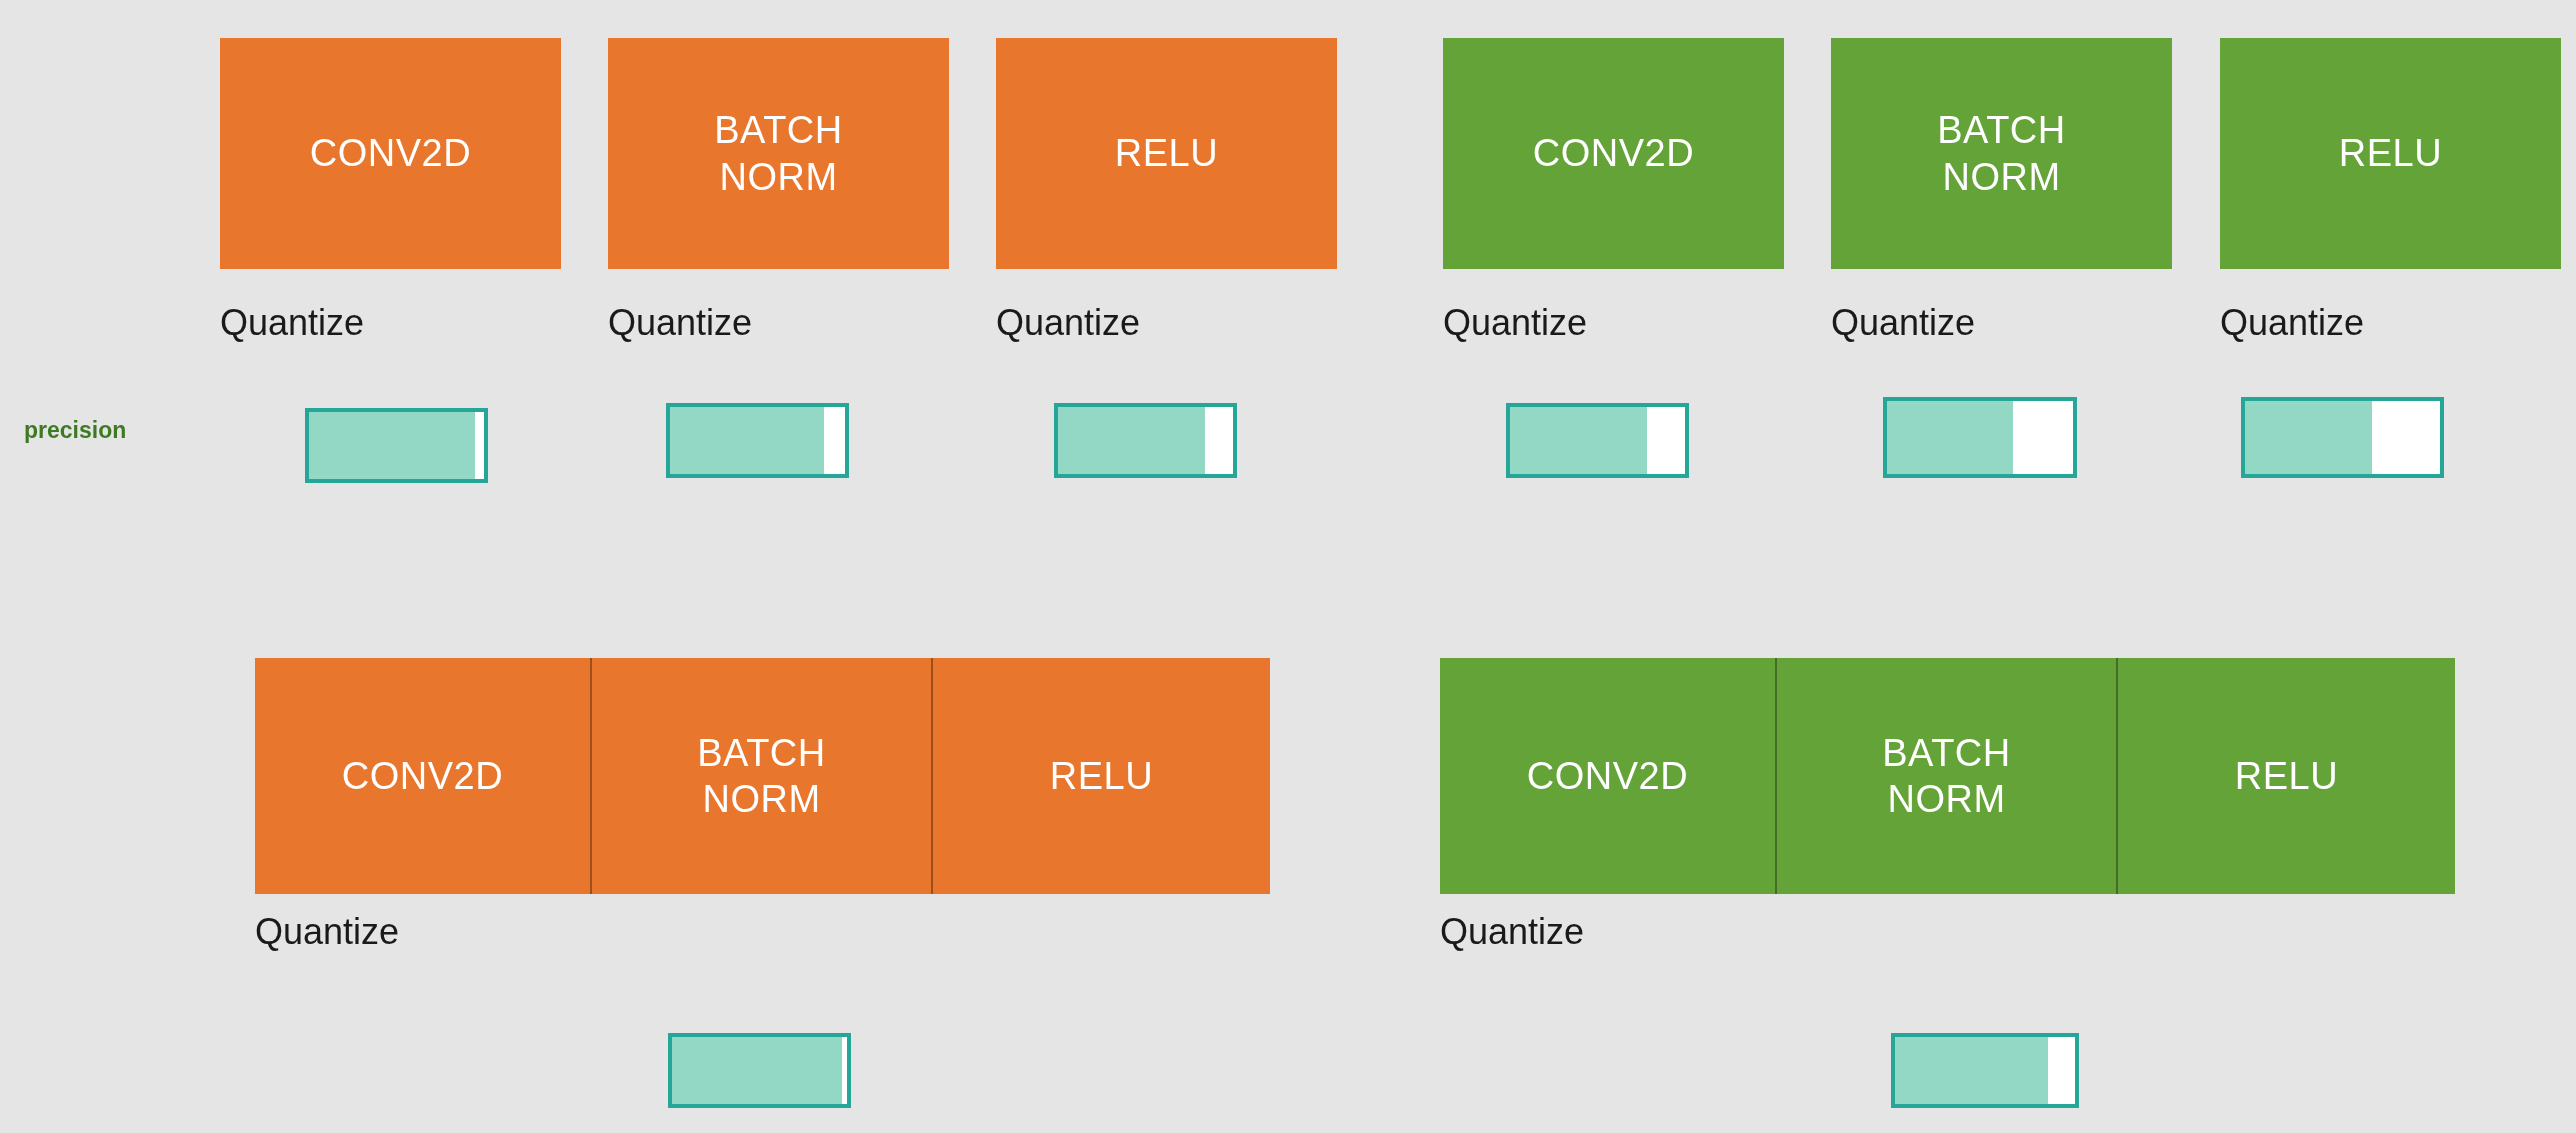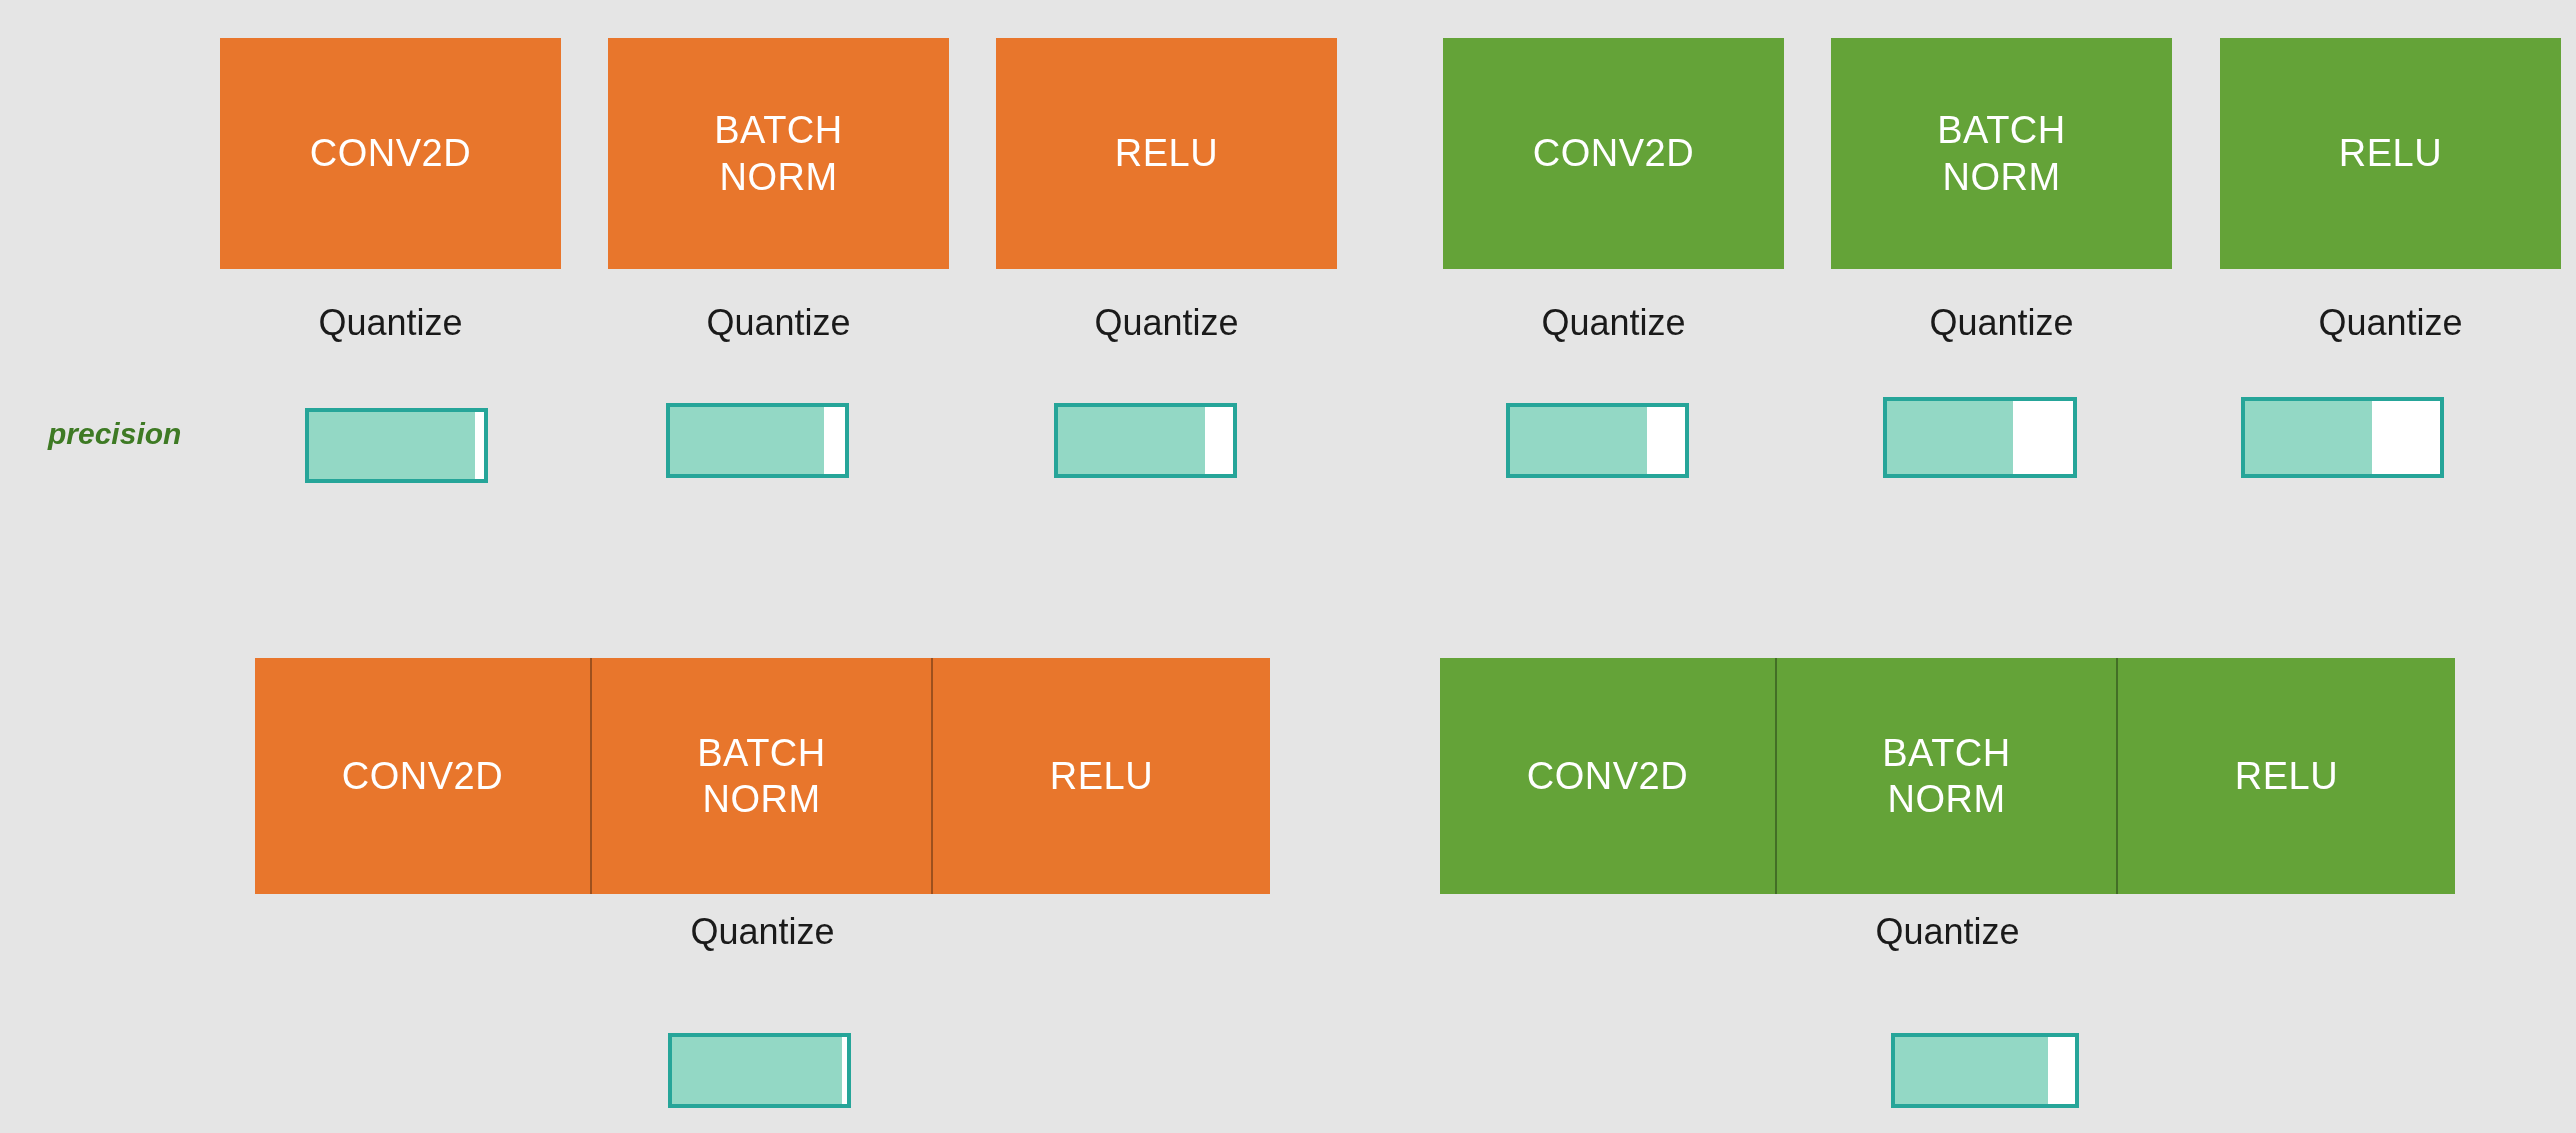--- a/index.html
+++ b/index.html
@@ -32,36 +32,33 @@
     white-space: pre-line;
   }
   .orange { background: #E8762C; }
   .green  { background: #64A338; }
 
   .layer-box.sep-right { border-right: 2.7px solid rgba(0,0,0,0.32); }
 
   
   .quantize-label {
     position: absolute;
-    text-align: center;
     color: #1a1a1a;
     font-size: 36px;
     font-weight: 400;
     white-space: nowrap;
   }
 
   
   .precision-label {
     position: absolute;
     color: #3E7A24;
-    font-size: 30px;
-    font-style: italic;
+    font-size: 23px;
     font-weight: 600;
     white-space: nowrap;
-    margin-left: 24px;
   }
 
   
   .precision-bar {
     position: absolute;
     background: #ffffff;
     border: 4.6px solid #26A599;
     overflow: hidden;
   }
   .precision-bar .fill {

